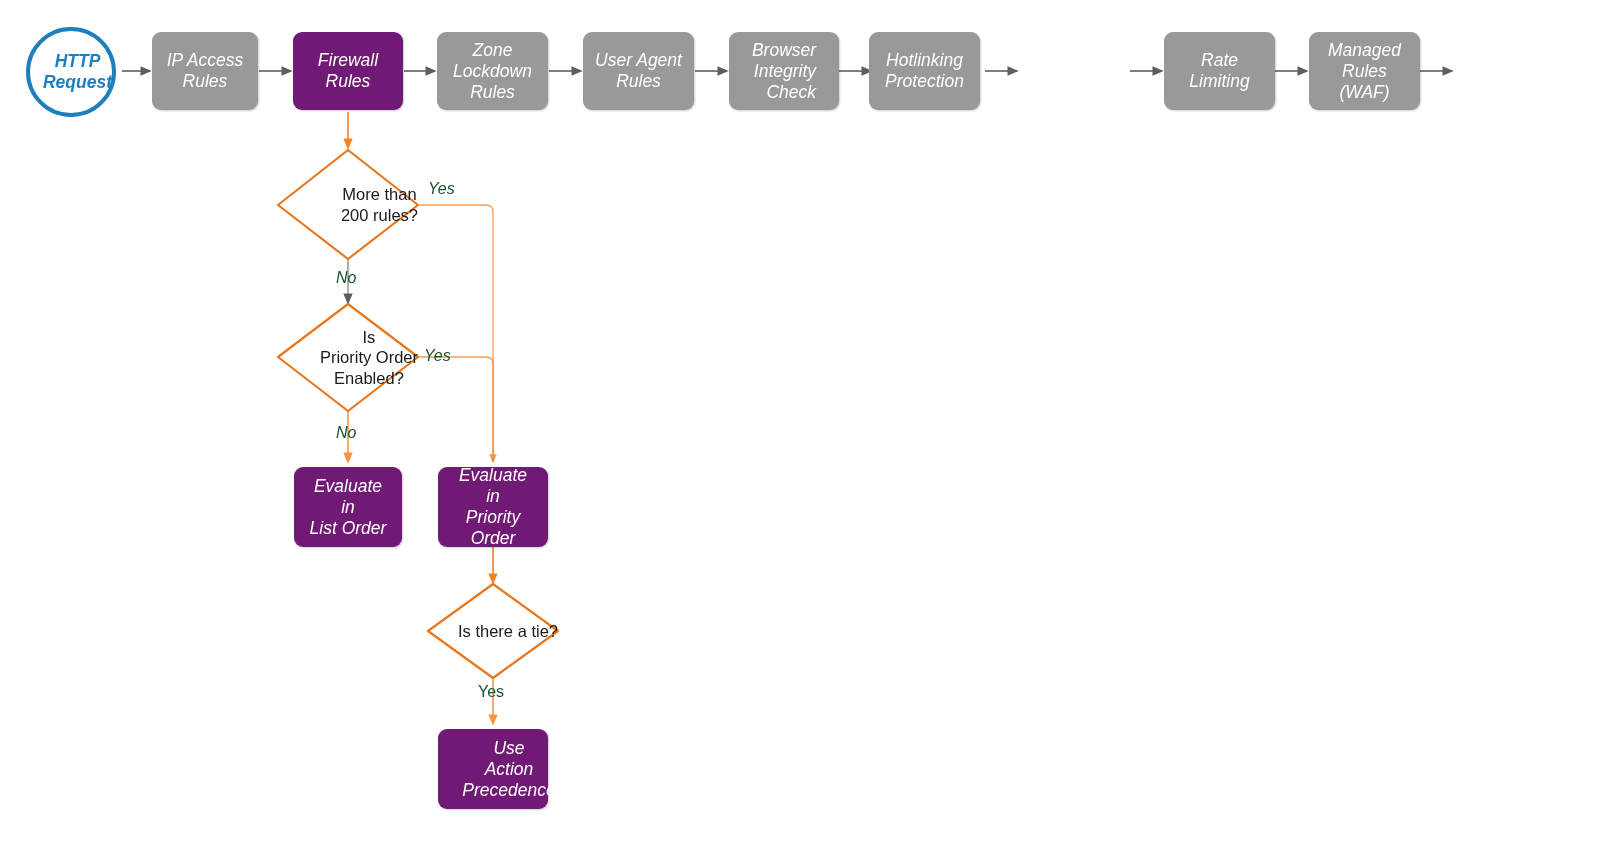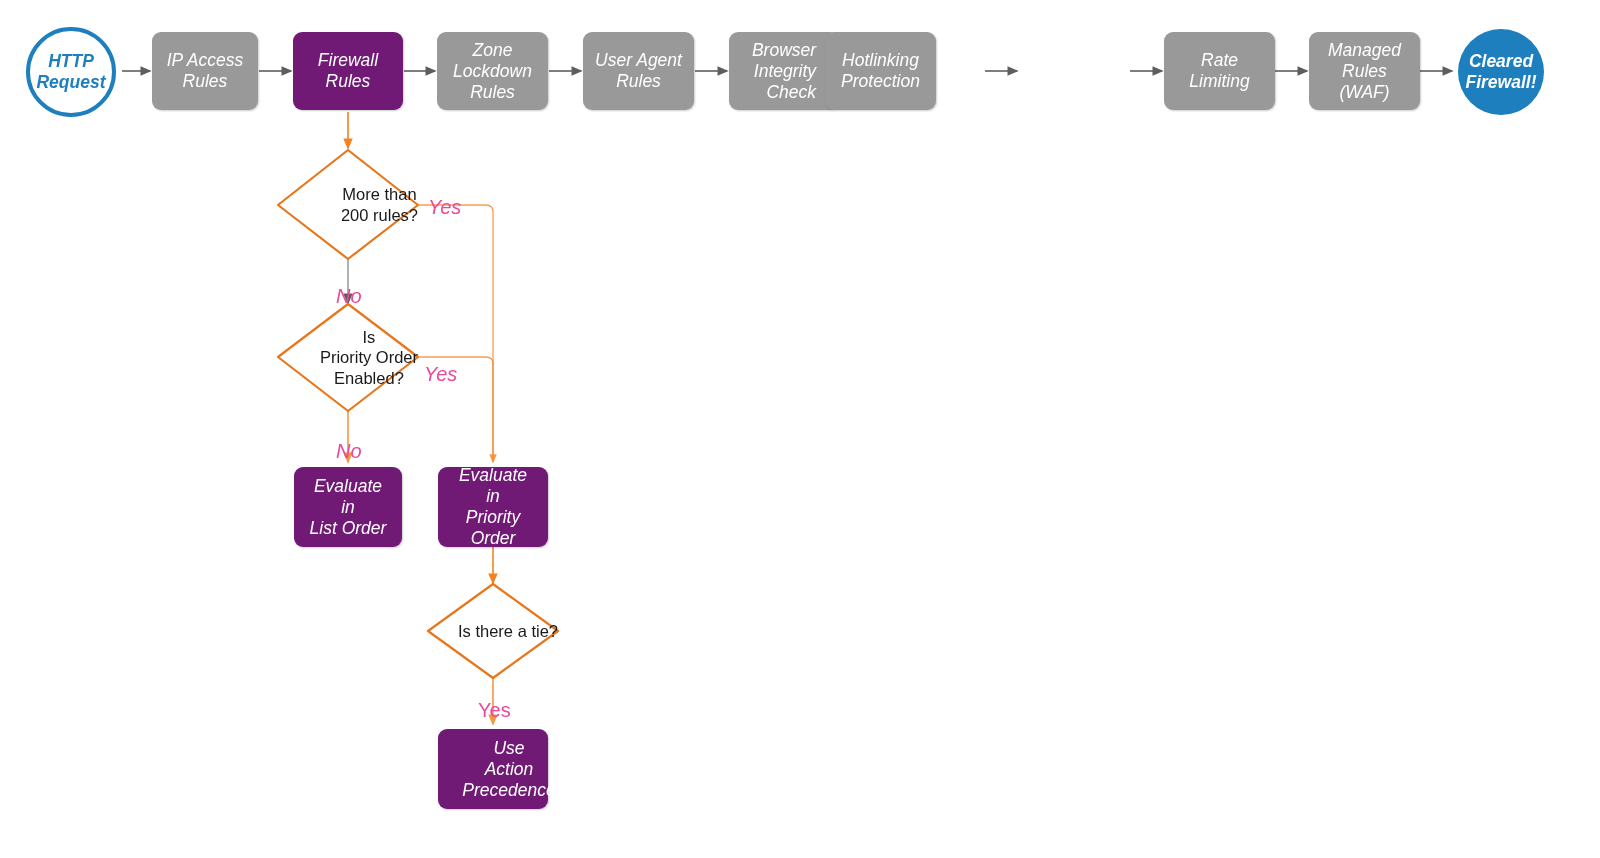--- a/index.html
+++ b/index.html
@@ -55,20 +55,21 @@
   .circle {
     border-radius: 50%;
     font-weight: bold;
     font-style: italic;
     font-size: 17.5px;
   }
   .circle.outline {
     background: #ffffff;
     border: 4px solid #1d7fbe;
     color: #1d7fbe;
+    justify-content: flex-end;
   }
   .circle.filled {
     background: #1d7fbe;
     color: #ffffff;
   }
   
   .diamond {
     position: absolute;
   }
   .diamond .dlabel {
@@ -80,24 +81,23 @@
     align-items: center;
     justify-content: flex-end;
     text-align: center;
     font-size: 16.5px;
     color: #1a1a1a;
     line-height: 1.25;
   }
   
   .edge-label {
     position: absolute;
-    font-size: 20px;
-    color: #ec4899;
+    font-size: 16px;
+    color: #14532d;
     white-space: nowrap;
-    margin-top: 16px;
   }
   .edge-label.italic { font-style: italic; }
   .nl { display: block; }
 </style>
 </head>
 <body>
 
 <div id="canvas">
 
   <svg class="svg-layer" viewBox="0 0 1600 858" xmlns="http://www.w3.org/2000/svg">
@@ -181,21 +181,21 @@
   </div>
 
   <div class="node box gray" style="left:729px; top:32px; width:110px; height:78px;text-align:right;">
     <div>
       <span class="nl">Browser</span>
       <span class="nl">Integrity</span>
       <span class="nl">Check</span>
     </div>
   </div>
 
-  <div class="node box gray" style="left:825px; top:32px; width:111px; height:78px;">
+  <div class="node box gray" style="left:869px; top:32px; width:111px; height:78px;">
     <div>
       <span class="nl">Hotlinking</span>
       <span class="nl">Protection</span>
     </div>
   </div>
 
 
   <div class="node box gray" style="left:1164px; top:32px; width:111px; height:78px;">
     <div>
       <span class="nl">Rate</span>
@@ -204,26 +204,20 @@
   </div>
 
   <div class="node box gray" style="left:1309px; top:32px; width:111px; height:78px;">
     <div>
       <span class="nl">Managed</span>
       <span class="nl">Rules</span>
       <span class="nl">(WAF)</span>
     </div>
   </div>
 
-  <div class="node circle filled" style="left:1458px; top:29px; width:86px; height:86px;">
-    <div>
-      <span class="nl">Cleared</span>
-      <span class="nl">Firewall!</span>
-    </div>
-  </div>
 
   <div class="diamond" style="left:278px; top:150px; width:140px; height:109px;">
     <div class="dlabel">
       <div>
         <span class="nl">More than</span>
         <span class="nl">200 rules?</span>
       </div>
     </div>
   </div>
 

